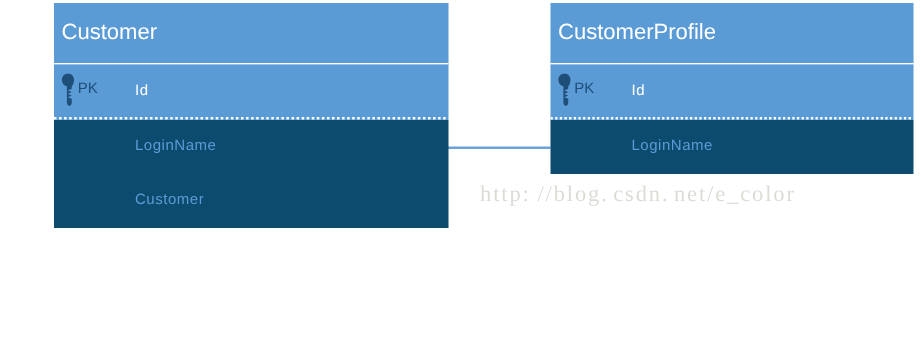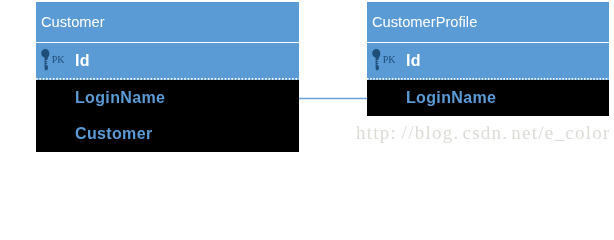--- a/index.html
+++ b/index.html
@@ -50,51 +50,49 @@
   }
   .pk-dots {
     position: absolute;
     left: 0;
     bottom: 0;
     width: 100%;
     height: 1.7px;
   }
   .body {
     position: relative;
-    background: #000000;
+    background: #0c4a6e;
   }
   .field-row {
     position: relative;
     height: 36px;
   }
   .col-name {
     position: absolute;
     z-index: 2;
-    left: 39px;
-    font-size: 16px;
+    left: 54px;
+    font-size: 10px;
     line-height: 16px;
     letter-spacing: 0.35px;
     color: #5b9bd5;
     white-space: nowrap;
-    font-weight: bold;
   }
   .field-row .col-name { top: 9.6px; }
   .pk-row .col-name {
     color: #ffffff;
     top: 9.6px;
   }
   .pk-label {
     position: absolute;
     left: 15.8px;
     top: 11px;
     font-size: 10px;
     line-height: 12px;
     color: #1f4e79;
     white-space: nowrap;
-    font-family: Liberation Serif, serif;
   }
   .key-icon {
     position: absolute;
     left: 5.4px;
     top: 6.2px;
     width: 8.6px;
     height: 21.4px;
   }
 
   
@@ -107,25 +105,24 @@
 
   
   .wm-dot { padding-right: 3px; }
   .wm-colon { padding-right: 4.5px; }
   .watermark {
     position: absolute;
     z-index: 1;
     left: 320px;
     top: 122px;
     font-family: "Liberation Serif", serif;
-    font-size: 19px;
+    font-size: 15px;
     letter-spacing: 1.25px;
     color: #dcdcd6;
     white-space: nowrap;
-    margin-left: 36px;
   }
 </style>
 </head>
 <body>
 
 <div class="canvas">
 
   <svg class="connector" width="614" height="155" viewBox="0 0 614 155">
     <path d="M249 61.5 H297 V98.5 H367" fill="none" stroke="#6ba1d9" stroke-width="1.6"></path>
   </svg>

